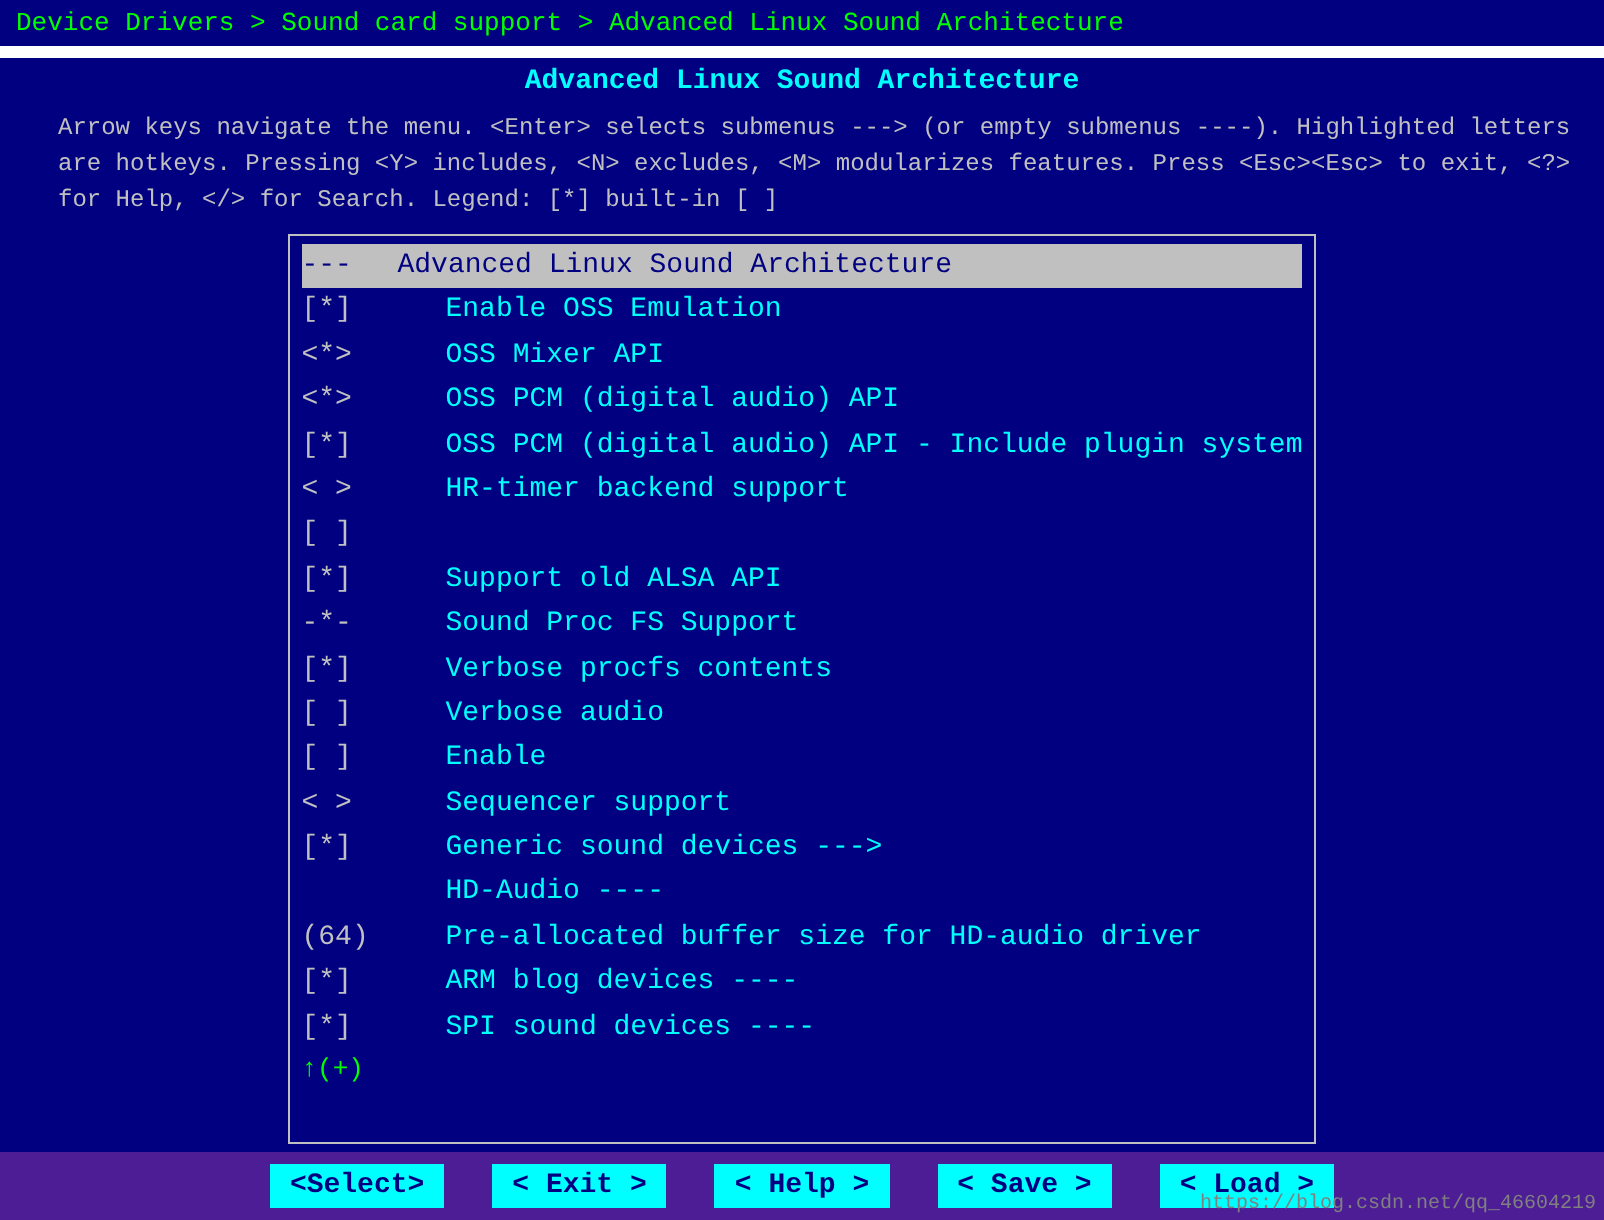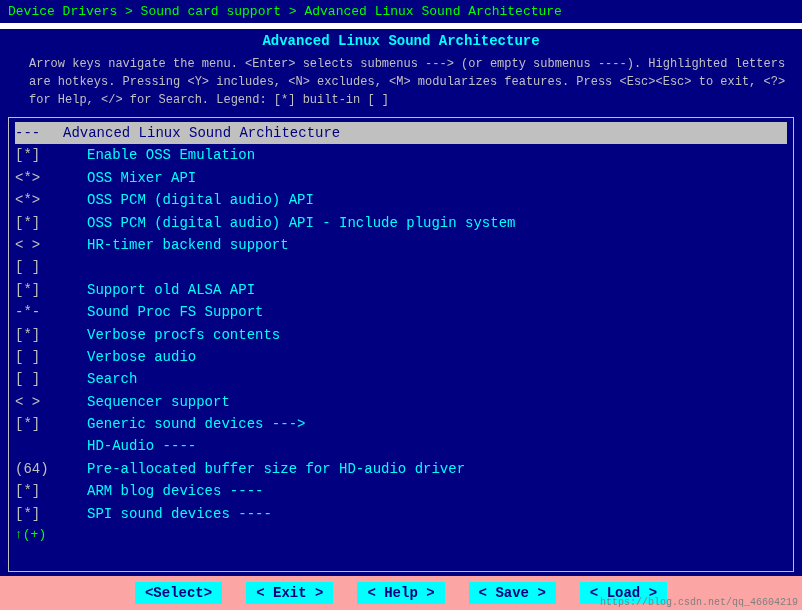--- a/index.html
+++ b/index.html
@@ -29,20 +29,21 @@
       border-bottom: 6px solid #ffffff;
       white-space: nowrap;
     }
 
     .main-panel {
       flex: 1;
       background: #000080;
       display: flex;
       flex-direction: column;
       padding: 4px 8px;
+      align-items: center;
     }
 
     .panel-title {
       color: #00ffff;
       text-align: center;
       font-size: 14px;
       margin-bottom: 6px;
       font-weight: bold;
     }
 
@@ -84,21 +85,21 @@
     .menu-item .label {
       color: inherit;
     }
 
     .menu-item .cyan {
       color: #00ffff;
       margin-left: 24px;
     }
 
     .bottom-bar {
-      background: #fca5a5;
+      background: #4c1d95;
       padding: 6px 0;
       display: flex;
       justify-content: center;
       align-items: flex-end;
       gap: 24px;
     }
 
     .bottom-btn {
       background: #00ffff;
       color: #000080;
@@ -181,21 +182,21 @@
         <div class="menu-item">
           <span class="marker">[*]</span>
           <span class="label cyan">   Verbose procfs contents</span>
         </div>
         <div class="menu-item">
           <span class="marker">[ ]</span>
           <span class="label cyan"> Verbose audio</span>
         </div>
         <div class="menu-item">
           <span class="marker">[ ]</span>
-          <span class="label cyan"> Search</span>
+          <span class="label cyan"> Enable</span>
         </div>
         <div class="menu-item">
           <span class="marker">&lt; &gt;</span>
           <span class="label cyan"> Sequencer support</span>
         </div>
         <div class="menu-item">
           <span class="marker">[*]</span>
           <span class="label cyan"> Generic sound devices  ---&gt;</span>
         </div>
         <div class="menu-item">

